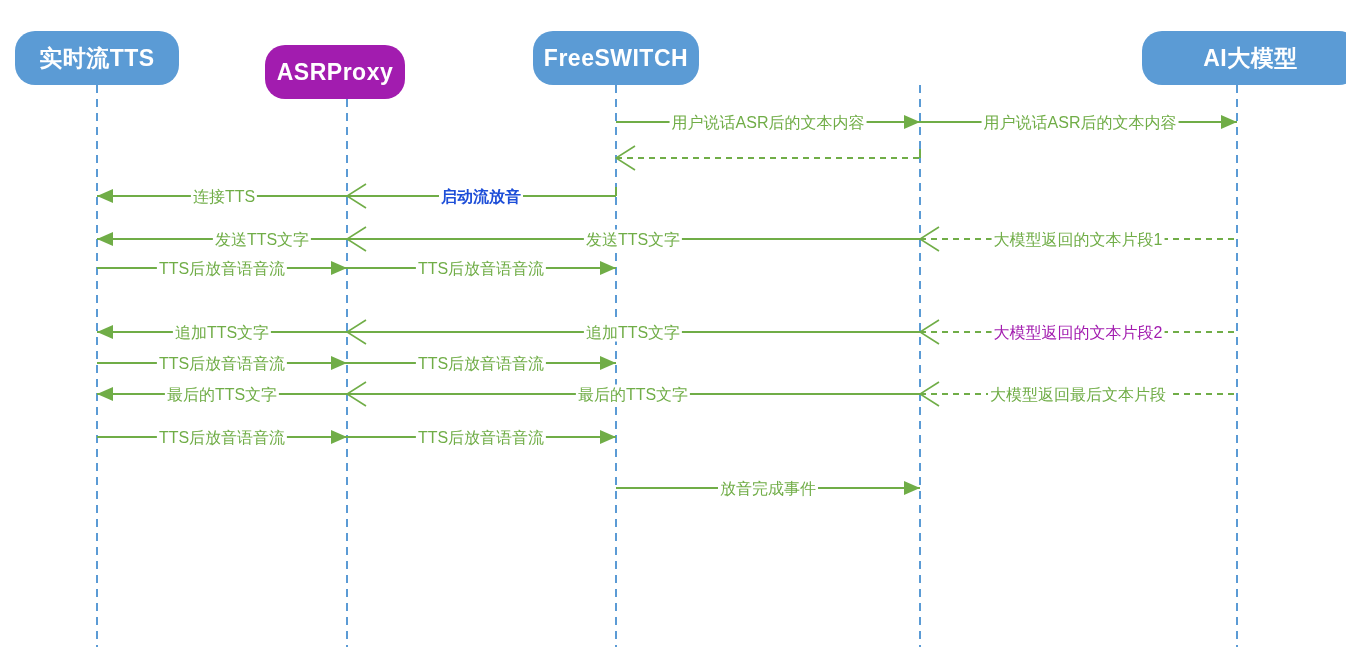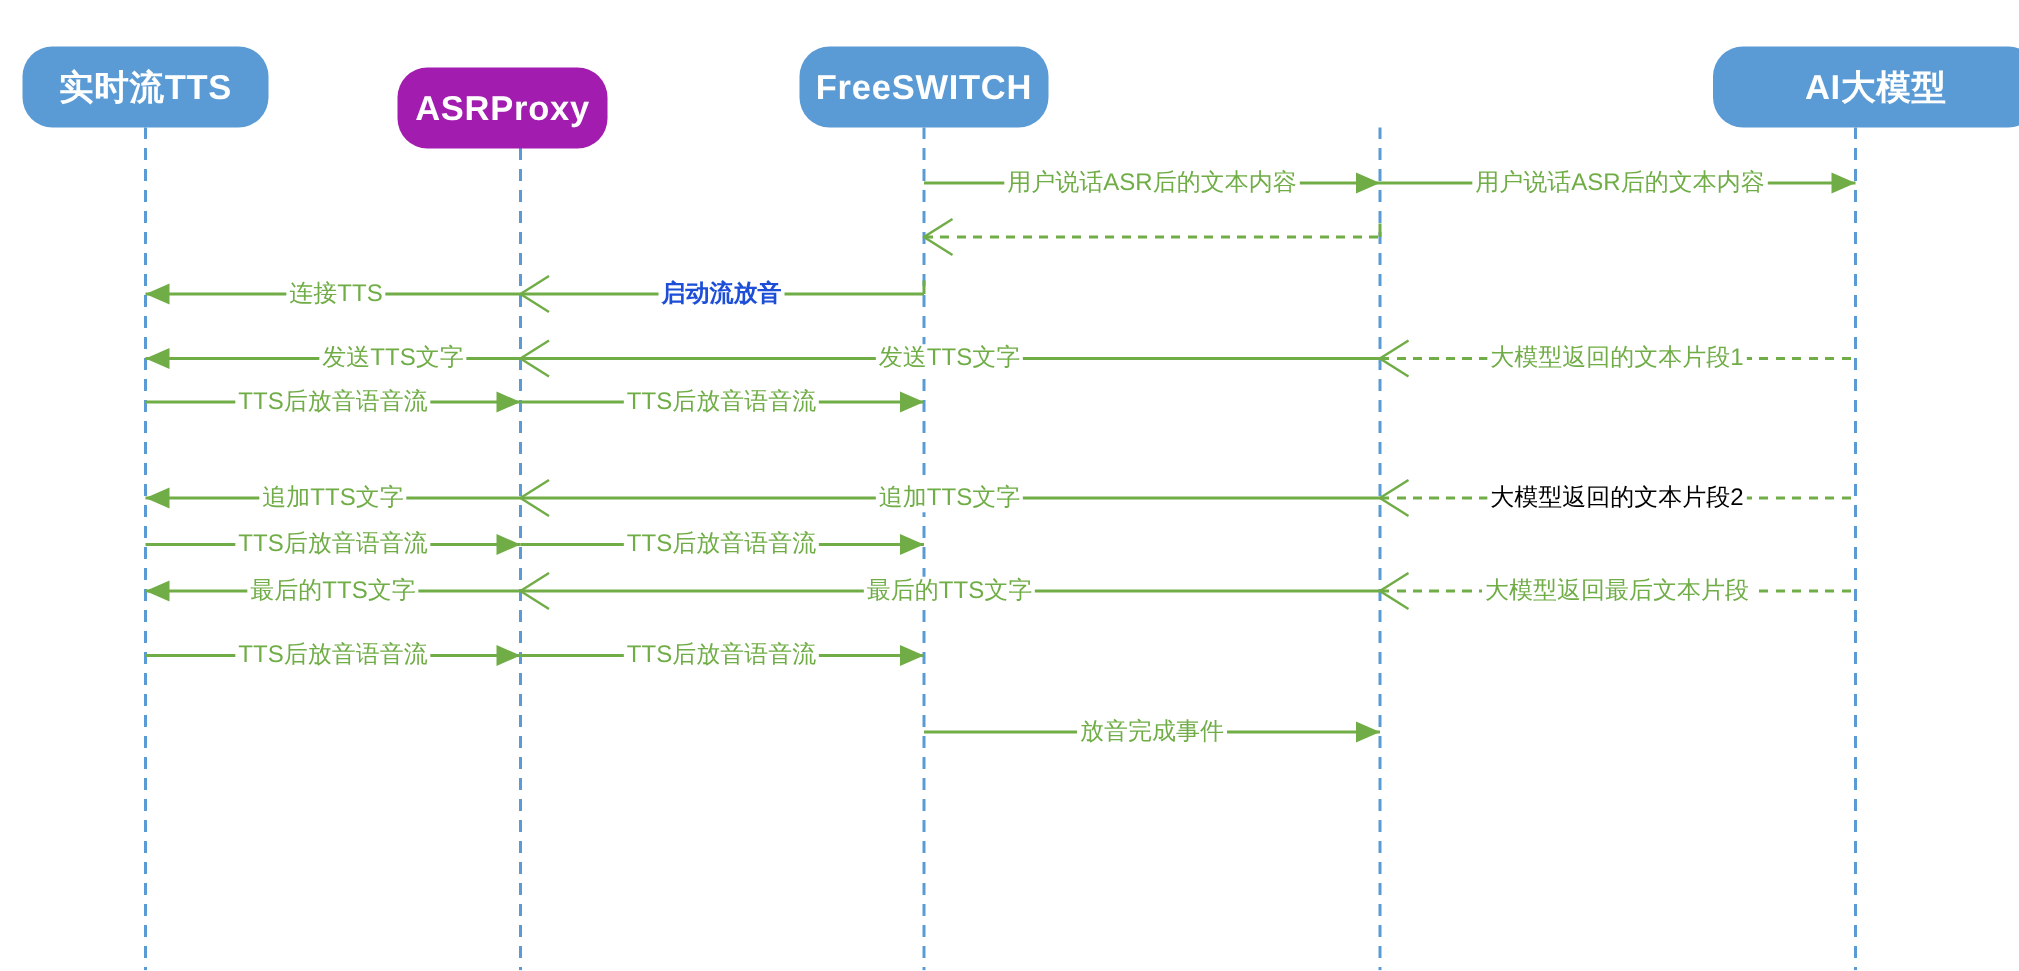--- a/index.html
+++ b/index.html
@@ -80,21 +80,21 @@
         <polyline points="20,1 1,13 20,25" fill="none" stroke="#70AD47" stroke-width="1.6"></polyline>
       </svg></div>
     <div class="msg-label" style="left: 633px; top: 332px; color: rgb(112, 173, 71);">追加TTS文字</div>
     <div class="msg-line" style="left: 97px; top: 331px; width: 250px; background: rgb(112, 173, 71);"></div>
     <div class="head-filled" style="top: 325px; left: 97px; border-right: 16px solid rgb(112, 173, 71);"></div>
     <div class="msg-label" style="left: 222px; top: 332px; color: rgb(112, 173, 71);">追加TTS文字</div>
     <div class="msg-line" style="left: 920px; top: 331px; width: 317px; background: repeating-linear-gradient(to right, rgb(112, 173, 71) 0px, rgb(112, 173, 71) 6px, transparent 6px, transparent 11px);"></div>
     <div class="head-open" style="left: 919px; top: 319px;"><svg width="21" height="26" viewBox="0 0 21 26">
         <polyline points="20,1 1,13 20,25" fill="none" stroke="#70AD47" stroke-width="1.6"></polyline>
       </svg></div>
-    <div class="msg-label" style="left: 1078px; top: 332px; color: #000000;">大模型返回的文本片段2</div>
+    <div class="msg-label" style="left: 1078px; top: 332px; color: #a21caf;">大模型返回的文本片段2</div>
     <div class="msg-line" style="left: 97px; top: 362px; width: 250px; background: rgb(112, 173, 71);"></div>
     <div class="head-filled" style="top: 356px; left: 331px; border-left: 16px solid rgb(112, 173, 71);"></div>
     <div class="msg-label" style="left: 222px; top: 363px; color: rgb(112, 173, 71);">TTS后放音语音流</div>
     <div class="msg-line" style="left: 347px; top: 362px; width: 269px; background: rgb(112, 173, 71);"></div>
     <div class="head-filled" style="top: 356px; left: 600px; border-left: 16px solid rgb(112, 173, 71);"></div>
     <div class="msg-label" style="left: 481px; top: 363px; color: rgb(112, 173, 71);">TTS后放音语音流</div>
     <div class="msg-line" style="left: 347px; top: 393px; width: 573px; background: rgb(112, 173, 71);"></div>
     <div class="head-open" style="left: 346px; top: 381px;"><svg width="21" height="26" viewBox="0 0 21 26">
         <polyline points="20,1 1,13 20,25" fill="none" stroke="#70AD47" stroke-width="1.6"></polyline>
       </svg></div>

